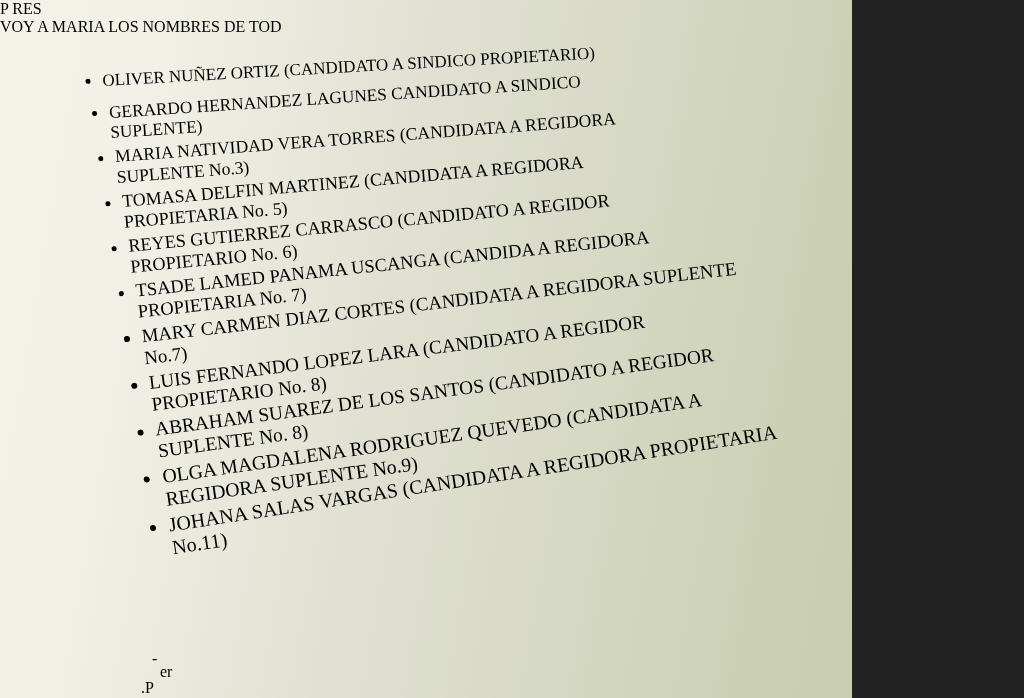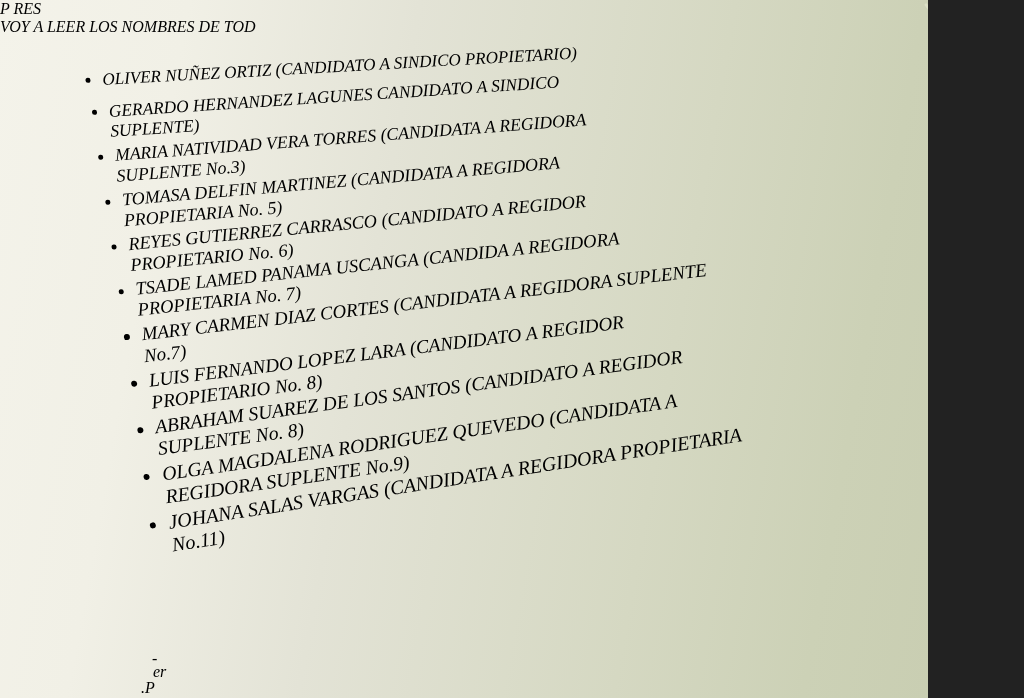--- a/index.html
+++ b/index.html
@@ -1,20 +1,19 @@
 <!DOCTYPE html>
 <html><head>
 <meta charset="utf-8">
 <style>
   html,body{margin:0;padding:0;background:#222;}
   #stage{
-    position:relative;width:928px;height:698px;overflow:hidden;
+    position:relative;width:852px;height:698px;overflow:hidden;
     background:linear-gradient(100deg,#f4f3ea 0%,#f1f0e6 18%,#e3e3d6 40%,#d5d8c2 70%,#ccd1b6 88%,#c9ceb2 100%);
     font-family:"Liberation Serif", serif;
-    font-style:italic;
   }
   .abs{position:absolute;}
   
   .wall-line{left:952px;top:-6px;width:3px;height:92px;background:#dfe2ca;opacity:.8;transform:rotate(-38deg);border-radius:2px;z-index:1;}
   
   .hand-right-behind{left:918px;top:120px;width:116px;height:590px;z-index:2;
     background:linear-gradient(175deg,#cda387 0%,#c2957b 30%,#b4876d 60%,#a2english 0;background:linear-gradient(175deg,#cda387 0%,#c2957b 30%,#b4876d 60%,#a07560 82%,#8f6550 100%);
     clip-path:polygon(8px 14px,116px 52px,116px 590px,0px 590px,0px 120px);}
   .left-fingers{left:-28px;top:276px;width:158px;height:196px;border-radius:46%;z-index:2;
     background:linear-gradient(150deg,#ecc0a6 5%,#ddae92 45%,#c8977b 85%);transform:rotate(16deg);}
@@ -88,38 +87,38 @@
   <div class="abs left-fingers"></div>
   <div class="abs left-crevice"></div>
   <div class="abs left-knuckle"></div>
 
   <div class="abs paper"></div>
   <div class="abs thumb-shadow-r"></div>
   <div class="abs thumb-shadow-l"></div>
 
   <div class="abs paper-text">
     <div class="hdr hdr-cut">P RES</div>
-    <div class="hdr hdr-voy">VOY A LEER LOS NOMBRES DE TOD</div>
+    <div class="hdr hdr-voy">VOY A MARIA LOS NOMBRES DE TOD</div>
     <ul id="cand-list">
         <li style="margin-left: 62px; transform: rotate(-3.2deg); font-size: 17px; margin-bottom: 9px;"><span class="bullet" style="width: 5px; height: 5px;"></span><div class="l1">OLIVER NUÑEZ ORTIZ (CANDIDATO A SINDICO PROPIETARIO)</div></li>
         <li style="margin-left: 68.5px; transform: rotate(-3.75deg); font-size: 17.3px;"><span class="bullet" style="width: 5.2px; height: 5.2px;"></span><div class="l1 just">GERARDO HERNANDEZ LAGUNES CANDIDATO A SINDICO</div><div class="l2">SUPLENTE)</div></li>
         <li style="margin-left: 75px; transform: rotate(-4.3deg); font-size: 17.6px;"><span class="bullet" style="width: 5.4px; height: 5.4px;"></span><div class="l1 just">MARIA NATIVIDAD VERA TORRES (CANDIDATA A REGIDORA</div><div class="l2">SUPLENTE No.3)</div></li>
         <li style="margin-left: 81.5px; transform: rotate(-4.85deg); font-size: 17.9px;"><span class="bullet" style="width: 5.6px; height: 5.6px;"></span><div class="l1 just">TOMASA DELFIN MARTINEZ (CANDIDATA A REGIDORA</div><div class="l2">PROPIETARIA No. 5)</div></li>
         <li style="margin-left: 88px; transform: rotate(-5.4deg); font-size: 18.2px;"><span class="bullet" style="width: 5.8px; height: 5.8px;"></span><div class="l1 just">REYES GUTIERREZ CARRASCO (CANDIDATO A REGIDOR</div><div class="l2">PROPIETARIO No. 6)</div></li>
         <li style="margin-left: 94.5px; transform: rotate(-5.95deg); font-size: 18.5px;"><span class="bullet" style="width: 6px; height: 6px;"></span><div class="l1 just">TSADE LAMED PANAMA USCANGA (CANDIDA A REGIDORA</div><div class="l2">PROPIETARIA No. 7)</div></li>
         <li style="margin-left: 101px; transform: rotate(-6.5deg); font-size: 18.8px;"><span class="bullet" style="width: 6.2px; height: 6.2px;"></span><div class="l1">MARY CARMEN DIAZ CORTES (CANDIDATA A REGIDORA SUPLENTE</div><div class="l2">No.7)</div></li>
         <li style="margin-left: 107.5px; transform: rotate(-7.05deg); font-size: 19.1px;"><span class="bullet" style="width: 6.4px; height: 6.4px;"></span><div class="l1 just">LUIS FERNANDO LOPEZ LARA (CANDIDATO A REGIDOR</div><div class="l2">PROPIETARIO No. 8)</div></li>
         <li style="margin-left: 114px; transform: rotate(-7.6deg); font-size: 19.4px;"><span class="bullet" style="width: 6.6px; height: 6.6px;"></span><div class="l1 just">ABRAHAM SUAREZ DE LOS SANTOS (CANDIDATO A REGIDOR</div><div class="l2">SUPLENTE No. 8)</div></li>
         <li style="margin-left: 120.5px; transform: rotate(-8.15deg); font-size: 19.7px;"><span class="bullet" style="width: 6.8px; height: 6.8px;"></span><div class="l1 just">OLGA MAGDALENA RODRIGUEZ QUEVEDO (CANDIDATA A</div><div class="l2">REGIDORA SUPLENTE No.9)</div></li>
         <li style="margin-left: 127px; transform: rotate(-8.7deg); font-size: 20px;"><span class="bullet" style="width: 7px; height: 7px;"></span><div class="l1">JOHANA SALAS VARGAS (CANDIDATA A REGIDORA PROPIETARIA</div><div class="l2">No.11)</div></li>
       </ul>
   </div>
 
   <div class="abs frag" style="left:152px;top:650px;">-</div>
-  <div class="abs frag" style="left:153px;top:663px;">er</div>
+  <div class="abs frag" style="left:160px;top:663px;">er</div>
   <div class="abs frag" style="left:141px;top:679px;">.P</div>
 
   <div class="abs thumb-left">
     <div class="nail nail-left"></div>
     <div class="crease crease-l1"></div>
     <div class="crease crease-l2"></div>
   </div>
   <div class="abs palm-left"></div>
   <div class="abs palm-left-crease"></div>
   <div class="abs glint-left"></div>

